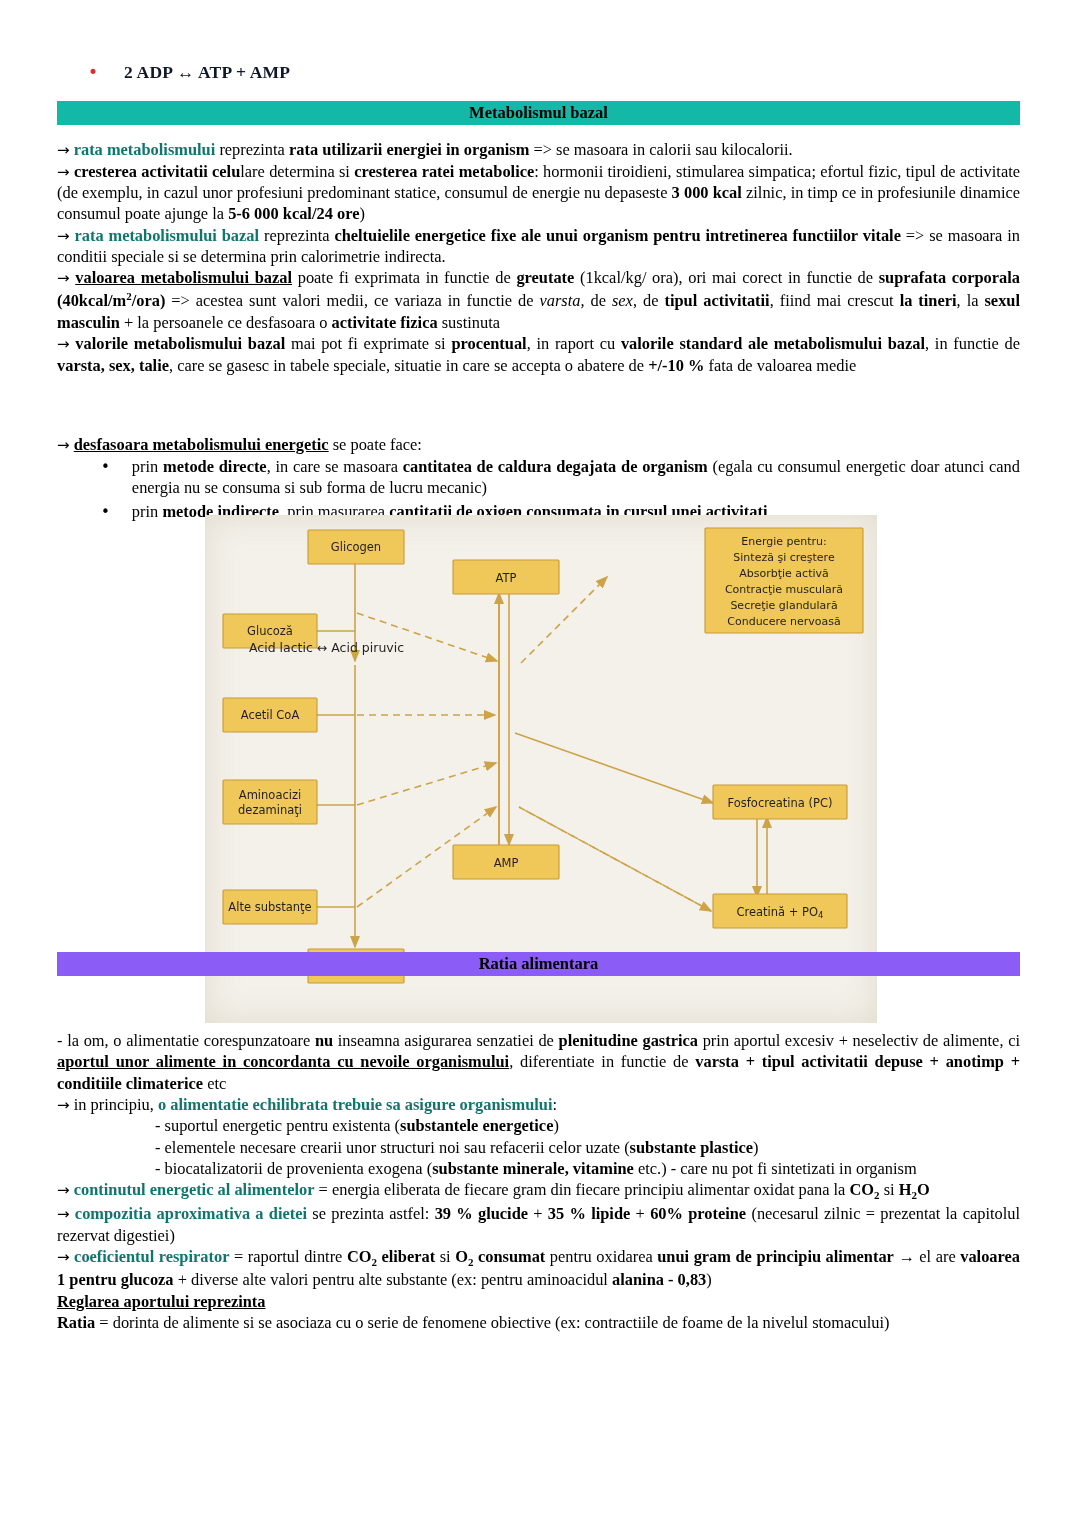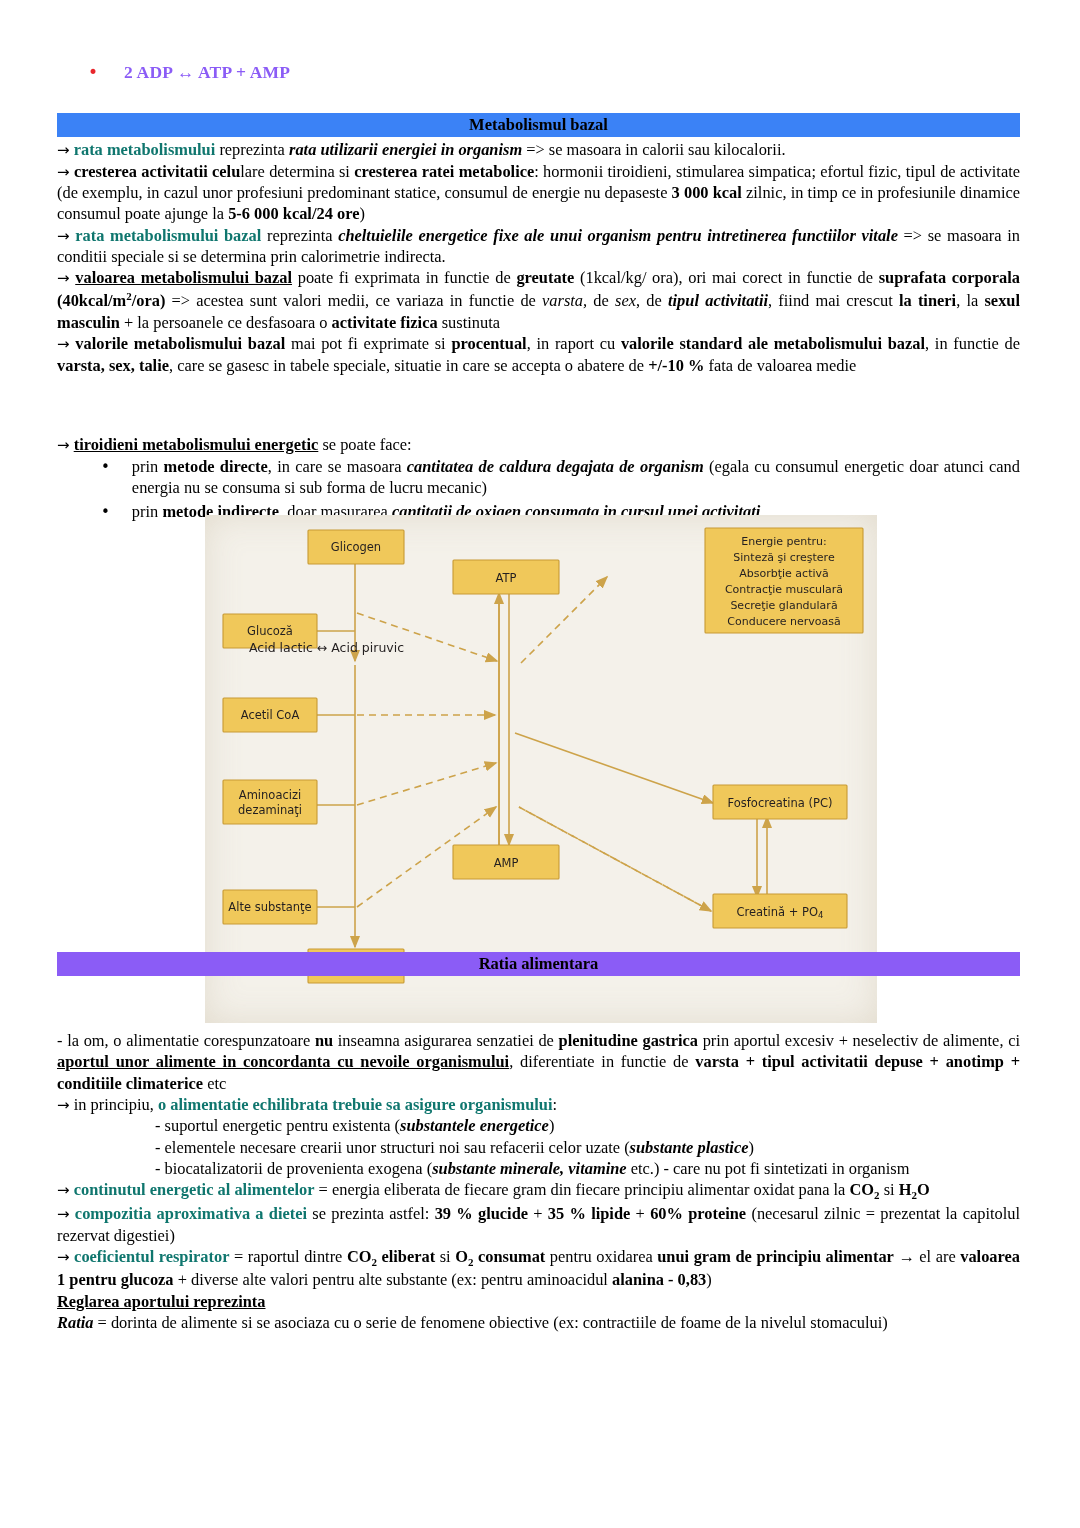--- a/index.html
+++ b/index.html
@@ -18,46 +18,46 @@
   
   .para {
     font-size:16.4px;
     line-height:1.30;
     text-align:justify;
     margin:0;
     padding:0;
   }
   .b { font-weight:bold; }
   .i { font-style:italic; }
-  .bi { font-weight:bold; font-style:italic; }
+  .bi { font-weight:bold; }
   .u { text-decoration:underline; }
   .redb { color:#0f766e; font-weight:bold; }
   .arrow { font-family:"DejaVu Sans", sans-serif; font-size:15px; }
 
   
   #top-bullet {
     position:absolute; left:88px; top:62px; width:500px;
     display:flex; align-items:baseline; gap:26px;
   }
   #top-bullet .dot {
     color:#e8262c; font-size:17px; line-height:1;
     font-family:"DejaVu Sans", sans-serif;
   }
   #top-bullet .txt {
-    color:#8b5cf6; font-weight:bold; font-size:17.5px;
+    color:#0f172a; font-weight:bold; font-size:17.5px;
     letter-spacing:.2px;
   }
 
   
   .banner {
     position:absolute; left:57px; width:963px; height:24px;
     text-align:center; font-weight:bold; font-size:16.5px;
     line-height:24px; color:#000;
   }
-  #banner-metabolismul { top:113px; background:#3b82f6; }
+  #banner-metabolismul { top:101px; background:#14b8a6; }
   #banner-ratia        { top:952px; background:#8b5cf6; }
 
   
   .block { position:absolute; left:57px; width:963px; }
   #blk1 { top:139px; }
   #blk2 { top:434px; }
   #blk3 { top:1030px; }
   .sub-bullet {
     display:flex; gap:22px; padding-left:44px; align-items:baseline;
   }
@@ -133,31 +133,31 @@
     <p class="para">
       <span class="arrow">→</span>
       <span class="b">valorile metabolismului bazal</span><span> mai pot fi exprimate si </span><span class="b">procentual</span><span>, in raport cu </span><span class="b">valorile standard ale metabolismului bazal</span><span>, in functie de </span><span class="b">varsta, sex, talie</span><span>, care se gasesc in tabele speciale, situatie in care se accepta o abatere de </span><span class="b">+/-10 %</span><span> fata de valoarea medie</span>
     </p>
   </div>
 
   <div class="block" id="blk2">
 
     <p class="para">
       <span class="arrow">→</span>
-      <span class="b u">tiroidieni metabolismului energetic</span><span> se poate face:</span>
+      <span class="b u">desfasoara metabolismului energetic</span><span> se poate face:</span>
     </p>
 
     <div class="para sub-bullet">
       <span class="dot">•</span>
       <span><span>prin </span><span class="b">metode directe</span><span>, in care se masoara </span><span class="bi">cantitatea de caldura degajata de organism</span><span> (egala cu consumul energetic doar atunci cand energia nu se consuma si sub forma de lucru mecanic)</span></span>
     </div>
 
     <div class="para sub-bullet" style="margin-top:3px;">
       <span class="dot">•</span>
-      <span><span>prin </span><span class="b">metode indirecte</span><span>, doar masurarea </span><span class="bi">cantitatii de oxigen consumata in cursul unei activitati</span></span>
+      <span><span>prin </span><span class="b">metode indirecte</span><span>, prin masurarea </span><span class="bi">cantitatii de oxigen consumata in cursul unei activitati</span></span>
     </div>
   </div>
 
   <div id="diagram">
     <svg viewBox="0 0 672 480" xmlns="http://www.w3.org/2000/svg">
       <defs>
         <marker id="ah" markerWidth="9" markerHeight="9" refX="7" refY="3.2" orient="auto" markerUnits="strokeWidth">
           <path d="M0,0 L8,3.2 L0,6.4 z" fill="#cda34a"></path>
         </marker>
       </defs>

